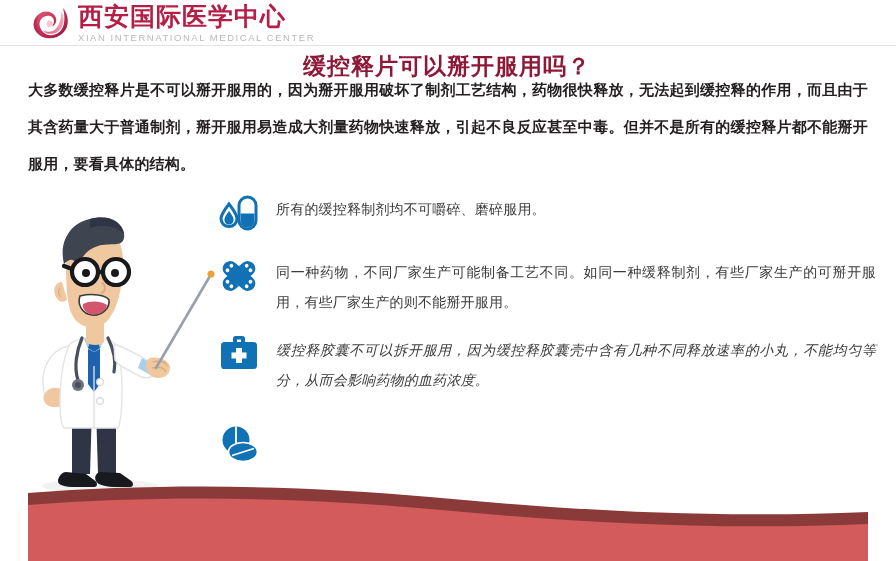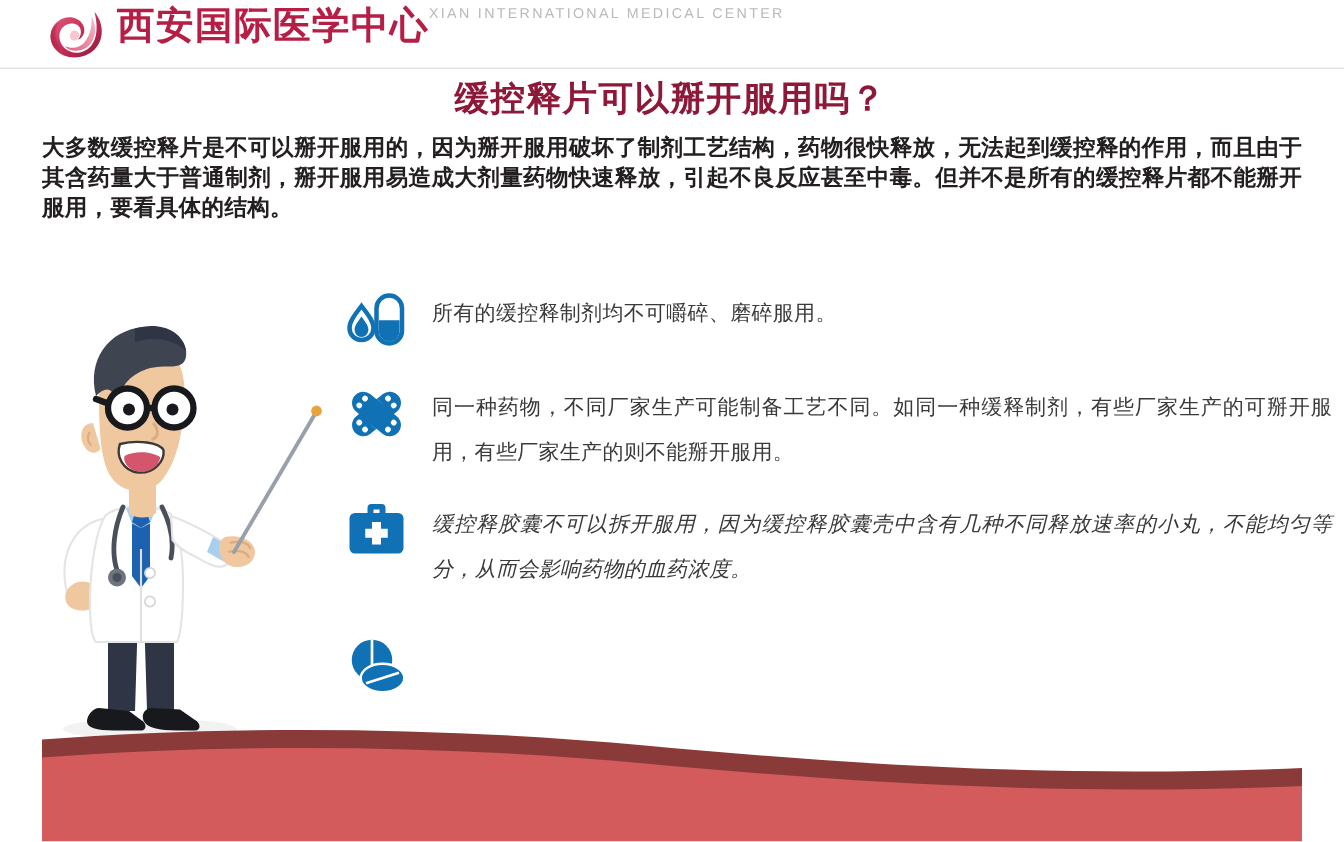--- a/index.html
+++ b/index.html
@@ -35,21 +35,21 @@
     display: flex;
     align-items: flex-start;
   }
   #logo-mark {
     width: 44px; height: 42px;
     flex: 0 0 44px;
     margin-right: 6px;
   }
   #logo-text-wrap {
     display: flex;
-    flex-direction: row;
+    flex-direction: column;
     justify-content: flex-start;
     padding-top: 1px;
   }
   #logo-cn {
     font-family: "DejaVu Sans", "Liberation Sans", sans-serif;
     font-size: 25px;
     font-weight: bold;
     color: #b51f46;
     letter-spacing: 1px;
     line-height: 28px;
@@ -74,43 +74,43 @@
     font-size: 23px;
     font-weight: bold;
     color: #8e1838;
     letter-spacing: 1px;
     line-height: 28px;
   }
 
   
   #intro-paragraph {
     position: absolute;
-    left: 28px; top: 88px;
+    left: 28px; top: 72px;
     width: 840px;
     font-family: "DejaVu Sans", "Liberation Sans", sans-serif;
     font-size: 15px;
     font-weight: bold;
     color: #231f20;
-    line-height: 20px;
+    line-height: 37px;
     text-align: justify;
     letter-spacing: 0.2px;
   }
 
   
   #doctor-illustration {
     position: absolute;
     left: 10px; top: 196px;
     width: 215px;
     height: 300px;
   }
 
   
   #bullet-list {
     position: absolute;
-    left: 228px; top: 192px;
+    left: 216px; top: 192px;
     width: 660px;
   }
   .bullet-item {
     display: flex;
     align-items: flex-start;
     margin-bottom: 14px;
   }
   .bullet-icon {
     flex: 0 0 46px;
     width: 46px;

